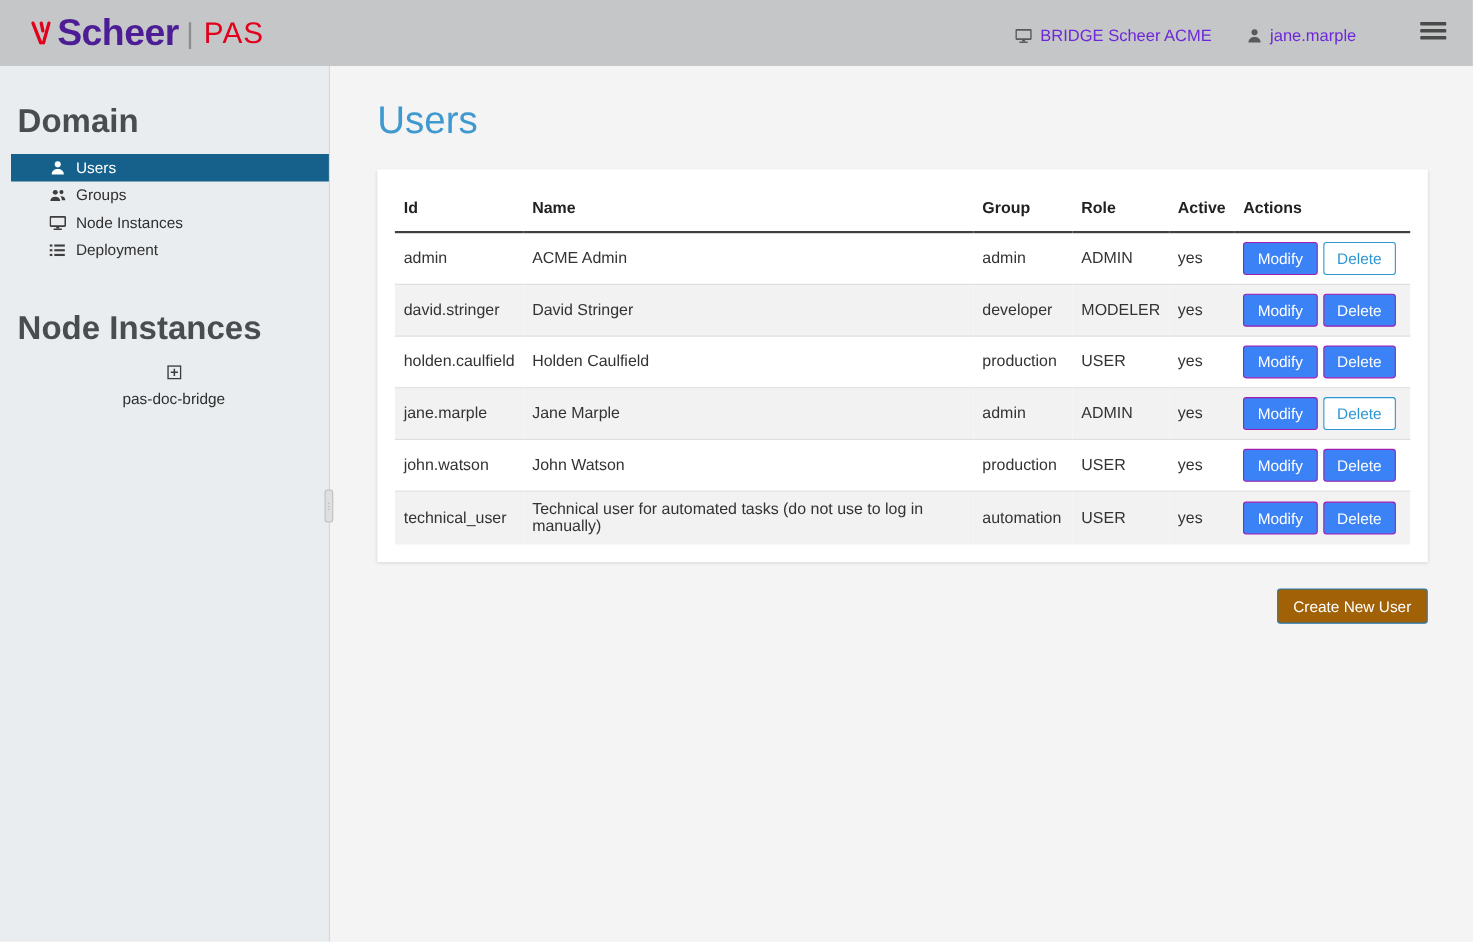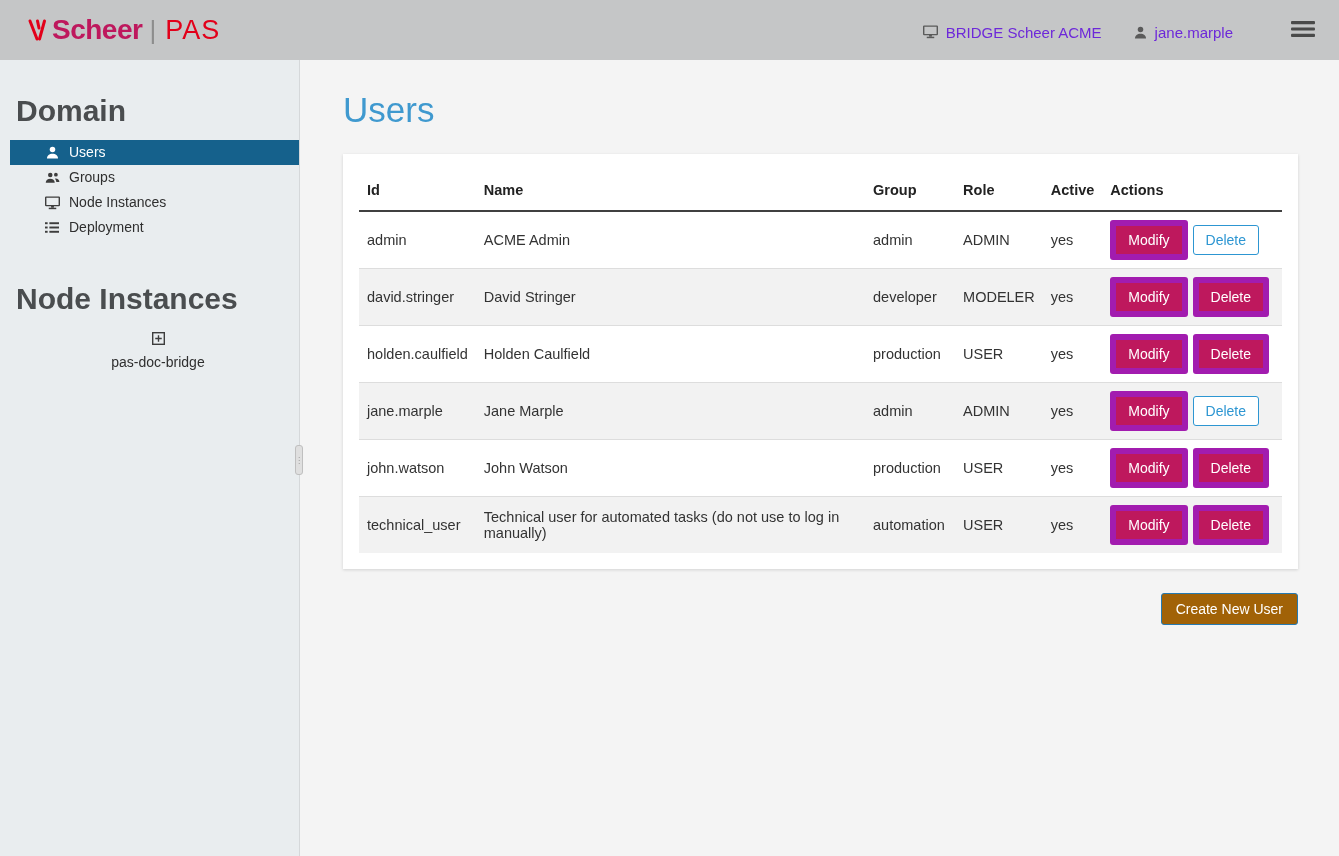--- a/index.html
+++ b/index.html
@@ -11,21 +11,21 @@
   }
 
   
   .topbar {
     height:60px; background:#c5c6c7;
     display:flex; align-items:center; justify-content:space-between;
     padding:0 16px 0 27px;
   }
   .logo { display:flex; align-items:center; gap:2px; }
   .logo .mark { display:flex; margin-right:3px; }
-  .logo .brand { font-size:28px; font-weight:700; color:#be185d; letter-spacing:-0.5px; }
+  .logo .brand { font-size:34px; font-weight:700; color:#4c1d95; letter-spacing:-0.5px; }
   .logo .logo-div { font-size:26px; font-weight:300; color:#8d8d8d; margin:0 7px 0 5px; }
   .logo .product { font-size:27px; font-weight:400; color:#e2001a; letter-spacing:1px; }
 
   .topbar-right { display:flex; align-items:flex-end; font-size:15px; color:#6d28d9; }
   .hdr-item { display:flex; align-items:center; gap:8px; cursor:pointer; }
   .hdr-item + .hdr-item { margin-left:32px; }
   .hdr-item .icon { display:flex; color:#5a5a5a; }
   .menu-btn { margin-left:58px; margin-right:8px; display:flex; color:#4a4a4a; cursor:pointer; }
 
   
@@ -75,21 +75,21 @@
   th:nth-child(3) { width:90px; }
   th:nth-child(4) { width:81px; }
   th:nth-child(5) { width:54px; }
   th:nth-child(6) { width:146px; }
   .cell-actions { white-space:nowrap; }
 
   .btn {
     font-family:inherit; font-size:14px; padding:6px 12px;
     border-radius:3px; cursor:pointer; margin-right:5px;
   }
-  .btn.solid { background:#be185d; border:6px solid #a21caf; color:#fff; }
+  .btn.solid { background:#3b82f6; border:1px solid #a21caf; color:#fff; }
   .btn.outline { background:#fff; border:1px solid #2d96d2; color:#2d96d2; }
   .btn.create { background:#a16207; border:1px solid #2579b1; color:#fff; padding:7px 14px; margin-right:0; }
 
   .create-bar { display:flex; justify-content:flex-end; margin-top:24px; }
 </style>
 </head>
 <body>
 
 <header class="topbar">
   <div class="logo">

